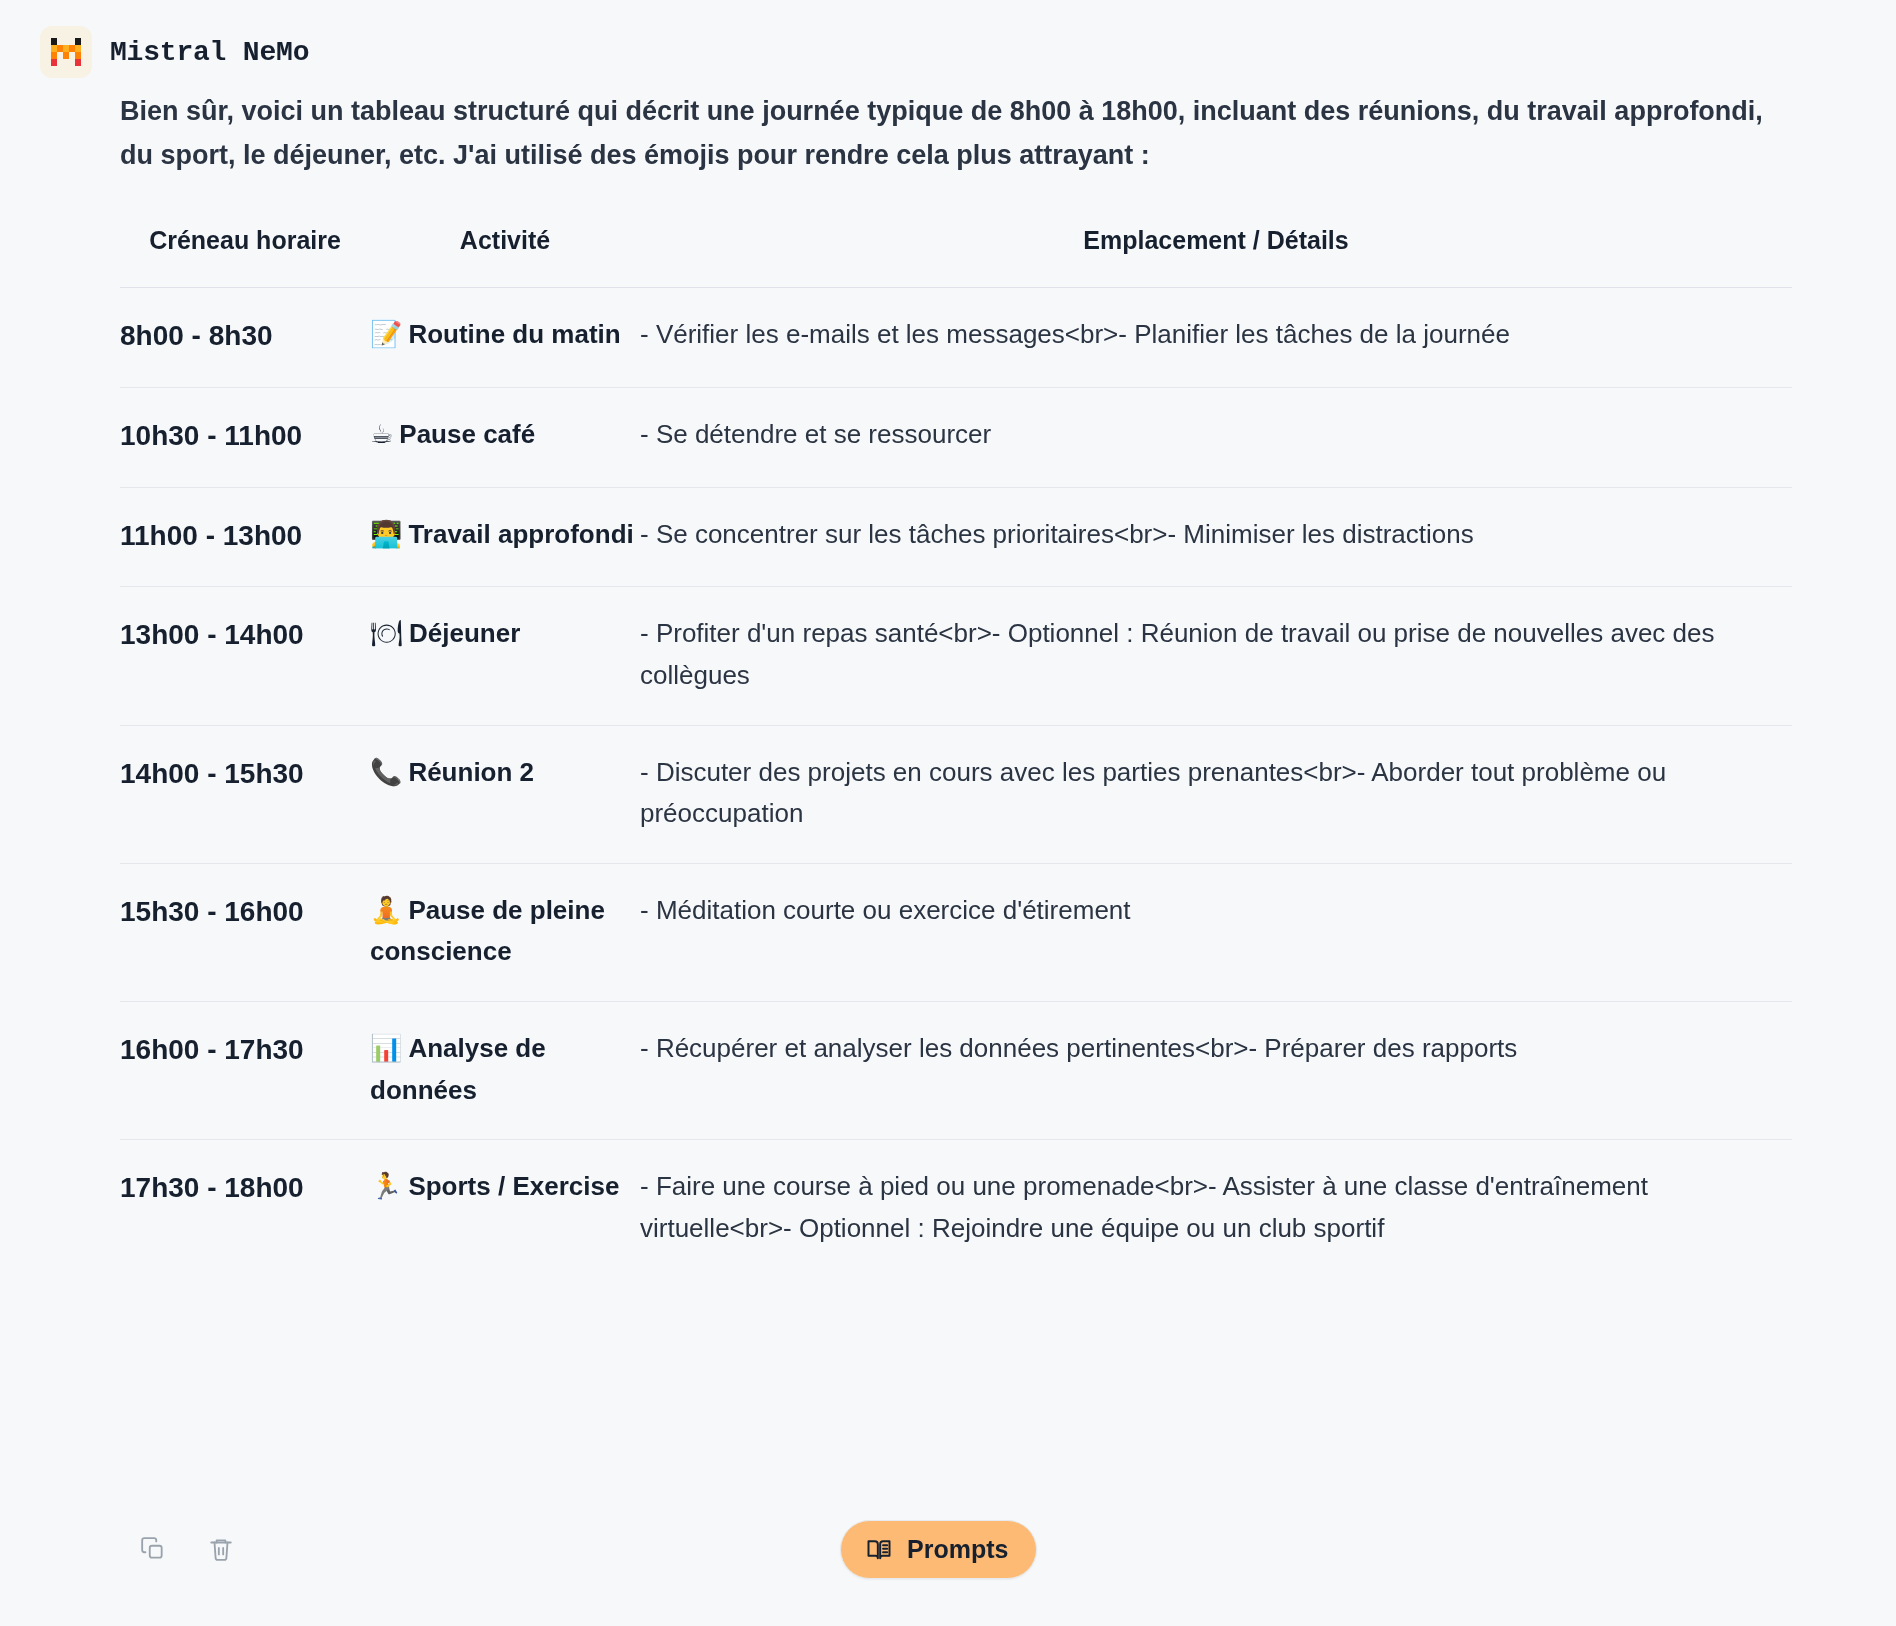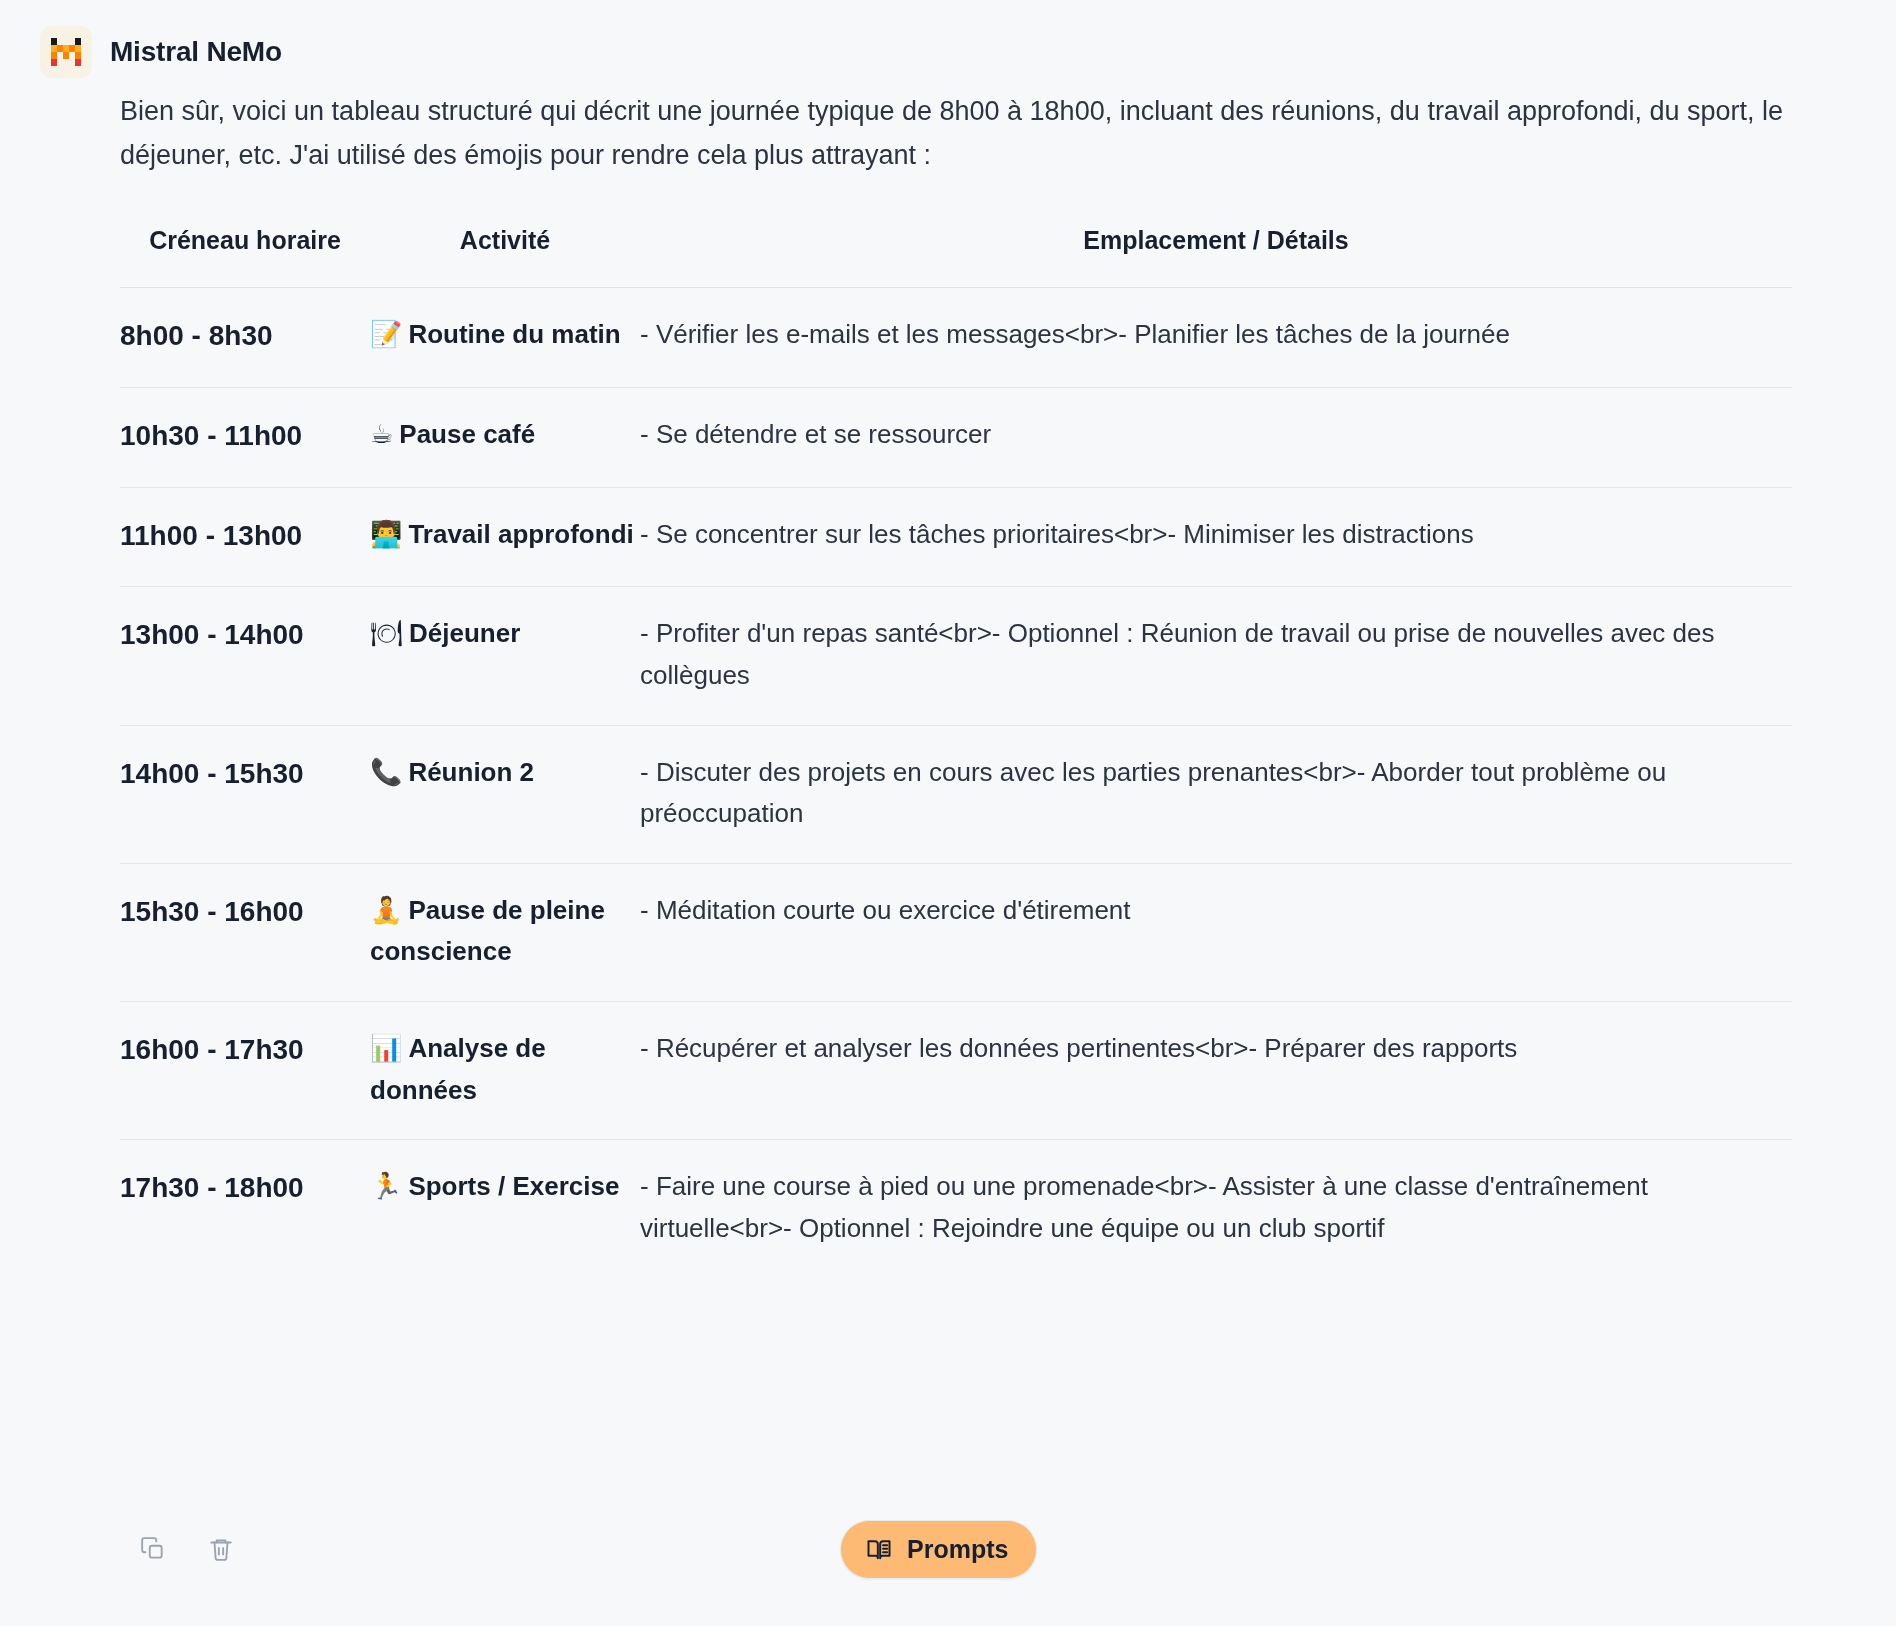--- a/index.html
+++ b/index.html
@@ -33,30 +33,31 @@
     display: flex; align-items: center; justify-content: center;
     flex: none;
     overflow: hidden;
   }
   .avatar svg { display: block; }
   .assistant-name {
     font-size: 28px;
     font-weight: 700;
     letter-spacing: -0.2px;
     color: #16202e;
+    font-family: Liberation Mono, monospace;
   }
 
   
   .intro {
     margin: 12px 40px 0 120px;
     font-size: 27px;
     line-height: 1.62;
     color: #2b3442;
     max-width: 1670px;
-    font-weight: 400;
+    font-weight: 700;
   }
 
   
   .table-wrap {
     margin: 44px 40px 0 120px;
     width: 1672px;
   }
   table.schedule {
     width: 100%;
     border-collapse: collapse;

